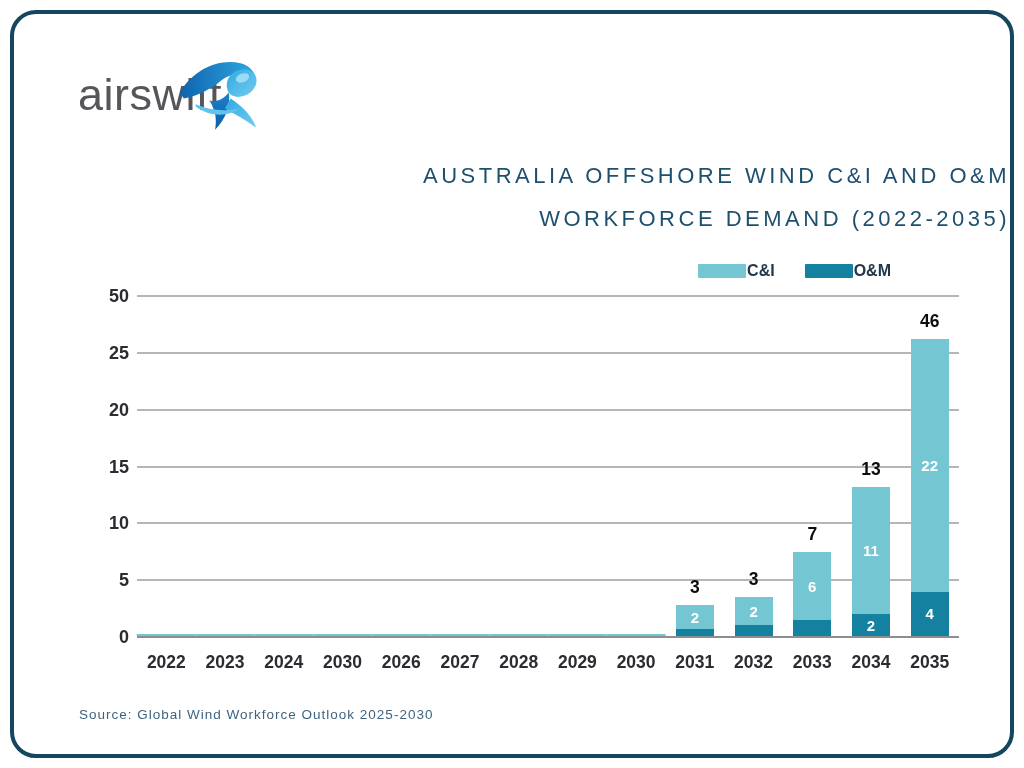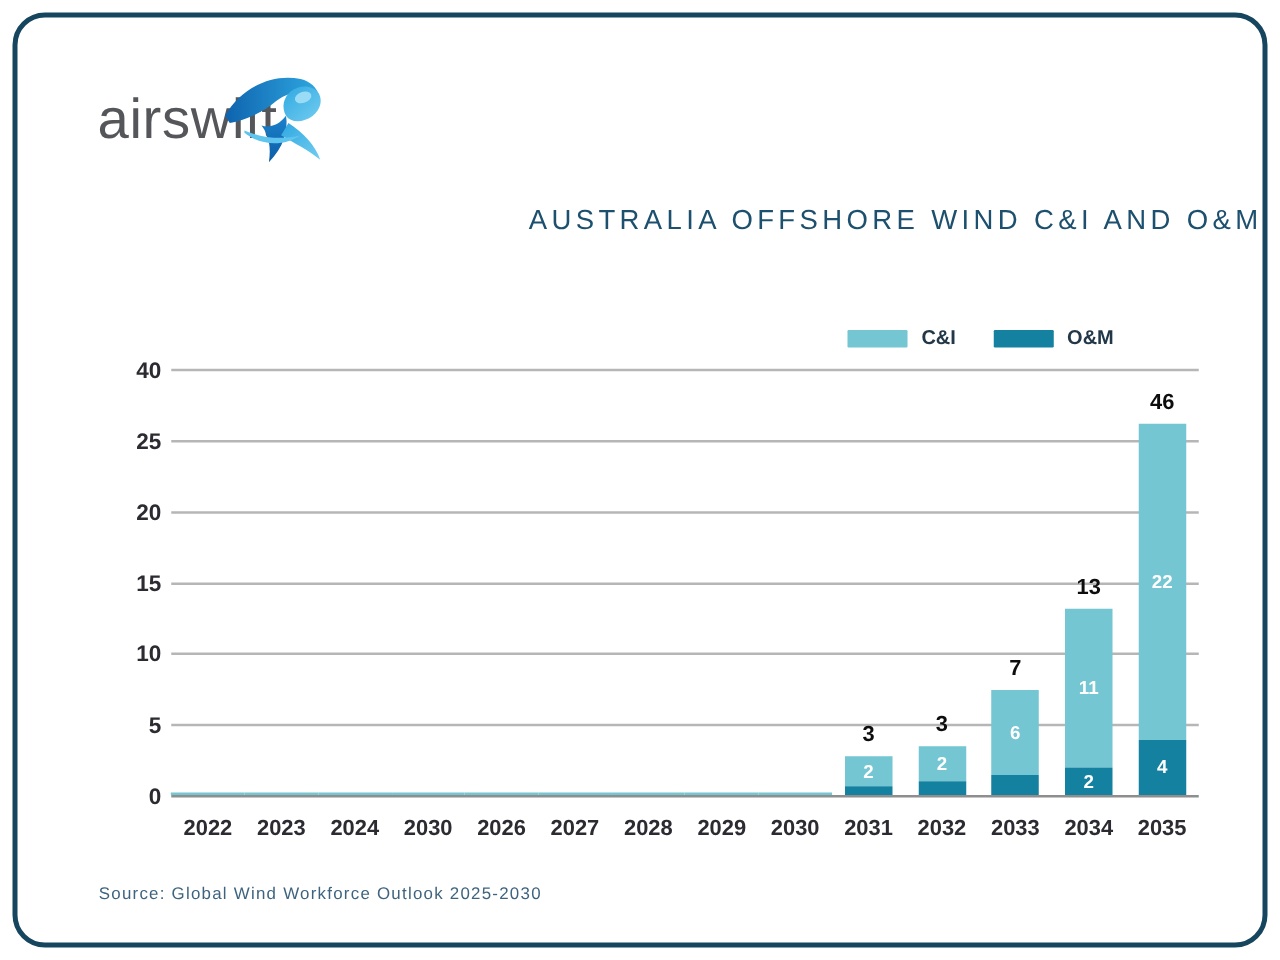--- a/index.html
+++ b/index.html
@@ -12,21 +12,21 @@
   .bird { position:absolute; left:162px; top:40px; }
 
   .title { position:absolute; left:0; right:0; top:140px; text-align:right;
            color:#1d506e; font-size:22px; letter-spacing:3.5px; font-weight:500; line-height:43px; }
 
   .chart-header-title { position:absolute; left:100px; top:245px; font-size:19px; font-weight:bold; color:#111; }
   .chart-header-title .blue { color:#7fb2de; }
   .chart-header-title .units { font-size:16px; color:#0c0c0c; }
 
   .legend { position:absolute; right:119px; top:248px; display:flex; align-items:center; gap:30px; }
-  .legend-item { display:flex; align-items:center; gap:11px; }
+  .legend-item { display:flex; align-items:center; gap:1px; }
   .legend-swatch { width:48px; height:14px; border-radius:1px; }
   .legend-label { font-size:16px; font-weight:bold; color:#223848; }
 
   .plot { position:absolute; left:123px; top:282px; width:822px; height:341px; }
   .grid-line { position:absolute; left:0; right:0; height:2px; background:#b6b6b6; }
   .grid-line.baseline { background:#8e8e8e; }
   .y-tick { position:absolute; left:-52px; width:44px; text-align:right;
             font-size:18px; font-weight:bold; color:#2b2b31; line-height:22px; }
 
   .cols { position:absolute; inset:0; display:flex; }
@@ -71,20 +71,21 @@
       <path fill="url(#gA)" d="M4,38 C18,14 44,3 66,8 C74,10 79,15 81,21 C70,16 56,18 46,26 C34,36 20,42 8,44 Z"></path>
       <path fill="url(#gB)" d="M58,18 C66,12 76,13 81,20 C84,26 82,33 76,38 C68,44 58,44 54,38 C50,31 52,23 58,18 Z"></path>
       <ellipse fill="#9adcf5" cx="68" cy="23" rx="7" ry="4.5" transform="rotate(-20 68 23)"></ellipse>
       <path fill="url(#gC)" d="M54,38 C56,50 52,64 40,76 C42,64 40,54 34,46 C40,48 48,46 54,38 Z"></path>
       <path fill="url(#gB)" d="M56,44 C68,52 78,62 82,74 C72,66 60,60 50,54 Z"></path>
       <path fill="#5fc4ee" d="M20,50 C34,56 50,58 66,54 C52,64 32,62 20,52 Z"></path>
     </svg>
 
     <div class="title">
       <div>AUSTRALIA OFFSHORE WIND C&amp;I AND O&amp;M</div>
+      <div>WORKFORCE DEMAND (2022-2035)</div>
     </div>
 
 
     <div class="legend">
         <div class="legend-item">
           <span class="legend-swatch" style="background: rgb(116, 198, 210);"></span>
           <span class="legend-label">C&amp;I</span>
         </div>
         <div class="legend-item">
           <span class="legend-swatch" style="background: rgb(19, 129, 159);"></span>
@@ -99,21 +100,21 @@
         <div class="y-tick" style="top: 273.167px;">5</div>
         <div class="grid-line" style="bottom: 112.667px;"></div>
         <div class="y-tick" style="top: 216.333px;">10</div>
         <div class="grid-line" style="bottom: 169.5px;"></div>
         <div class="y-tick" style="top: 159.5px;">15</div>
         <div class="grid-line" style="bottom: 226.333px;"></div>
         <div class="y-tick" style="top: 102.667px;">20</div>
         <div class="grid-line" style="bottom: 283.167px;"></div>
         <div class="y-tick" style="top: 45.8333px; text-align: right;">25</div>
         <div class="grid-line" style="bottom: 340px;"></div>
-        <div class="y-tick" style="top: -11px;">40</div>
+        <div class="y-tick" style="top: -11px;">50</div>
         <div class="cols">
           <div class="col">
             <div class="bar" style="width: 100%;">
               <div class="seg" style="height: 2px; background: rgb(116, 198, 210);"></div>
             </div>
           </div>
           <div class="col">
             <div class="bar" style="width: 100%;">
               <div class="seg" style="height: 2px; background: rgb(116, 198, 210);"></div>
             </div>

